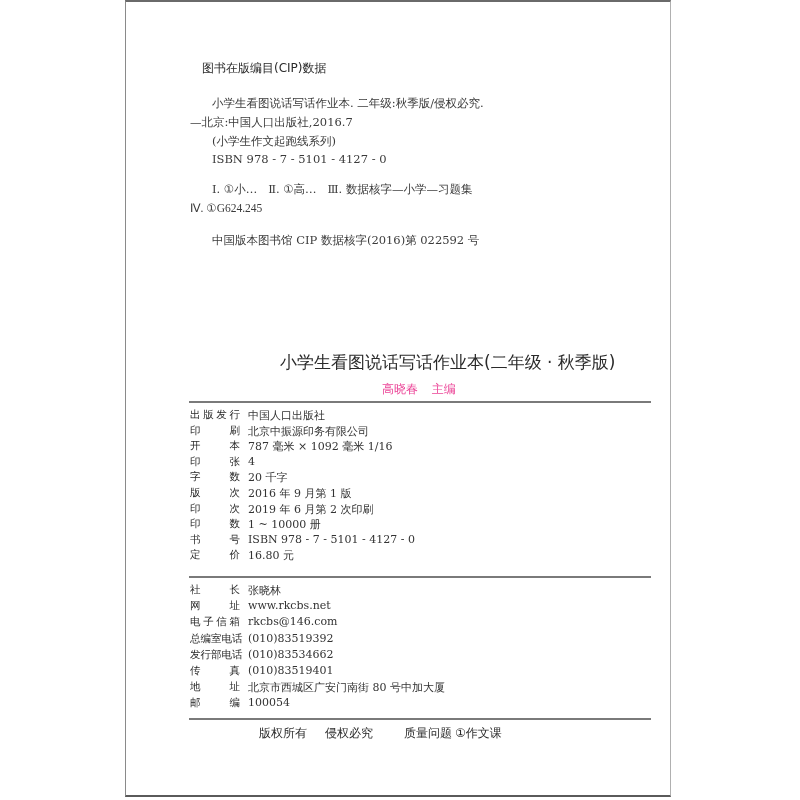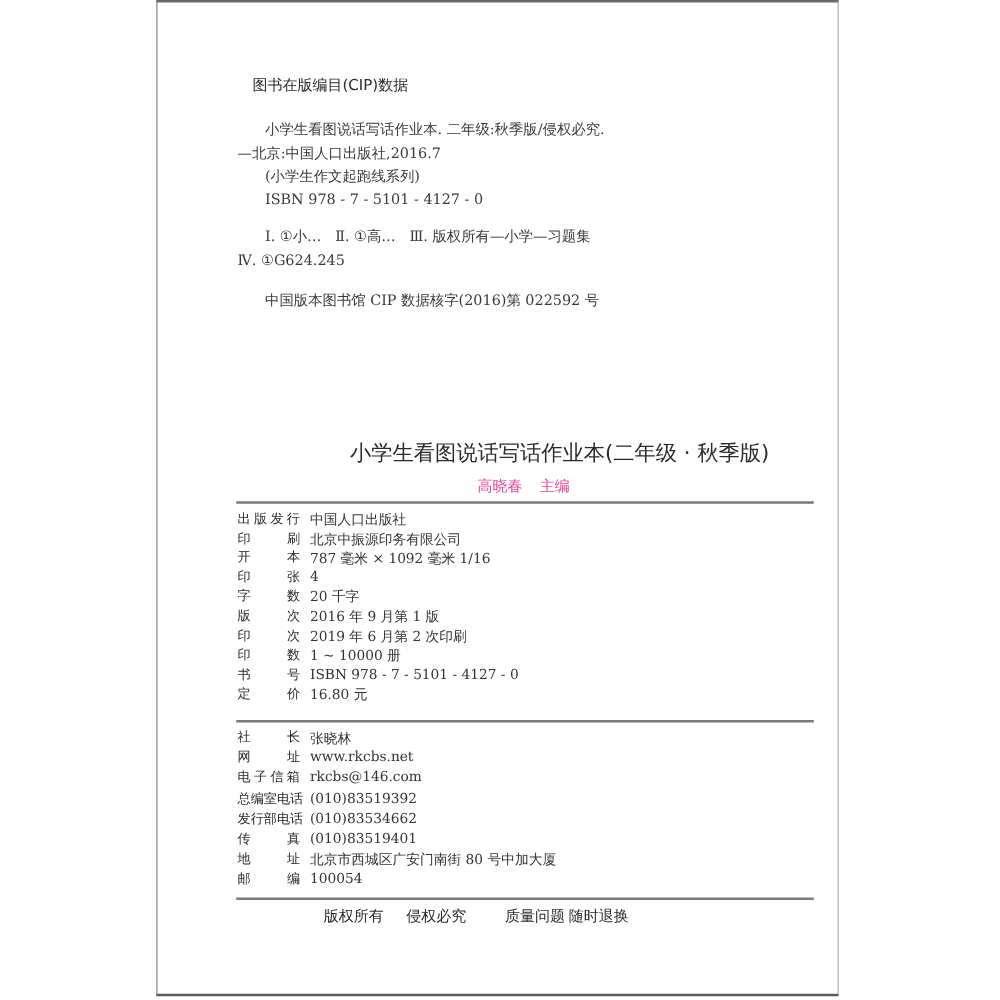--- a/index.html
+++ b/index.html
@@ -94,22 +94,22 @@
 
 <div class="page"></div>
 
 <div class="abs cip-heading">图书在版编目(CIP)数据</div>
 
 <div class="abs cip-line" style="left:212px; top:96px;">小学生看图说话写话作业本. 二年级:秋季版/侵权必究.</div>
 <div class="abs cip-line" style="left:190px; top:115px;">—北京:中国人口出版社,2016.7</div>
 <div class="abs cip-line" style="left:212px; top:134px;">(小学生作文起跑线系列)</div>
 <div class="abs cip-line" style="left:212px; top:152px;">ISBN 978 - 7 - 5101 - 4127 - 0</div>
 
-<div class="abs cip-line" style="left:212px; top:182px; white-space:pre;">Ⅰ. ①小…   Ⅱ. ①高…   Ⅲ. 版权所有—小学—习题集</div>
-<div class="abs cip-line" style="left:190px; top:201px;">Ⅳ. ①G624.245</div>
+<div class="abs cip-line" style="left:212px; top:182px; white-space:pre;">Ⅰ. ①小…   Ⅱ. ①高…   Ⅲ. 数据核字—小学—习题集</div>
+<div class="abs cip-line" style="left:190px; top:201px;font-family:Liberation Serif, serif;">Ⅳ. ①G624.245</div>
 
 <div class="abs cip-line" style="left:212px; top:233px;">中国版本图书馆 CIP 数据核字(2016)第 022592 号</div>
 
 <div class="abs book-title">小学生看图说话写话作业本(二年级 · 秋季版)</div>
 <div class="abs book-editor">高晓春 主编</div>
 
 <div class="rule" style="top:401px;"></div>
 
 <div id="pub-rows">
     <div class="row" style="top: 408px;">
@@ -253,13 +253,13 @@
       </div>
       <div class="val">100054</div>
     </div>
   </div>
 
 <div class="rule" style="top:718px;"></div>
 
 <div class="footer-item" style="left:259px;text-align:center;">版权所有</div>
 <div class="footer-item" style="left:325px;">侵权必究</div>
 <div class="footer-item" style="left:404px;text-align:right;">质量问题</div>
-<div class="footer-item" style="left:455px;">随时退换</div>
+<div class="footer-item" style="left:455px;">①作文课</div>
 
 </body></html>

